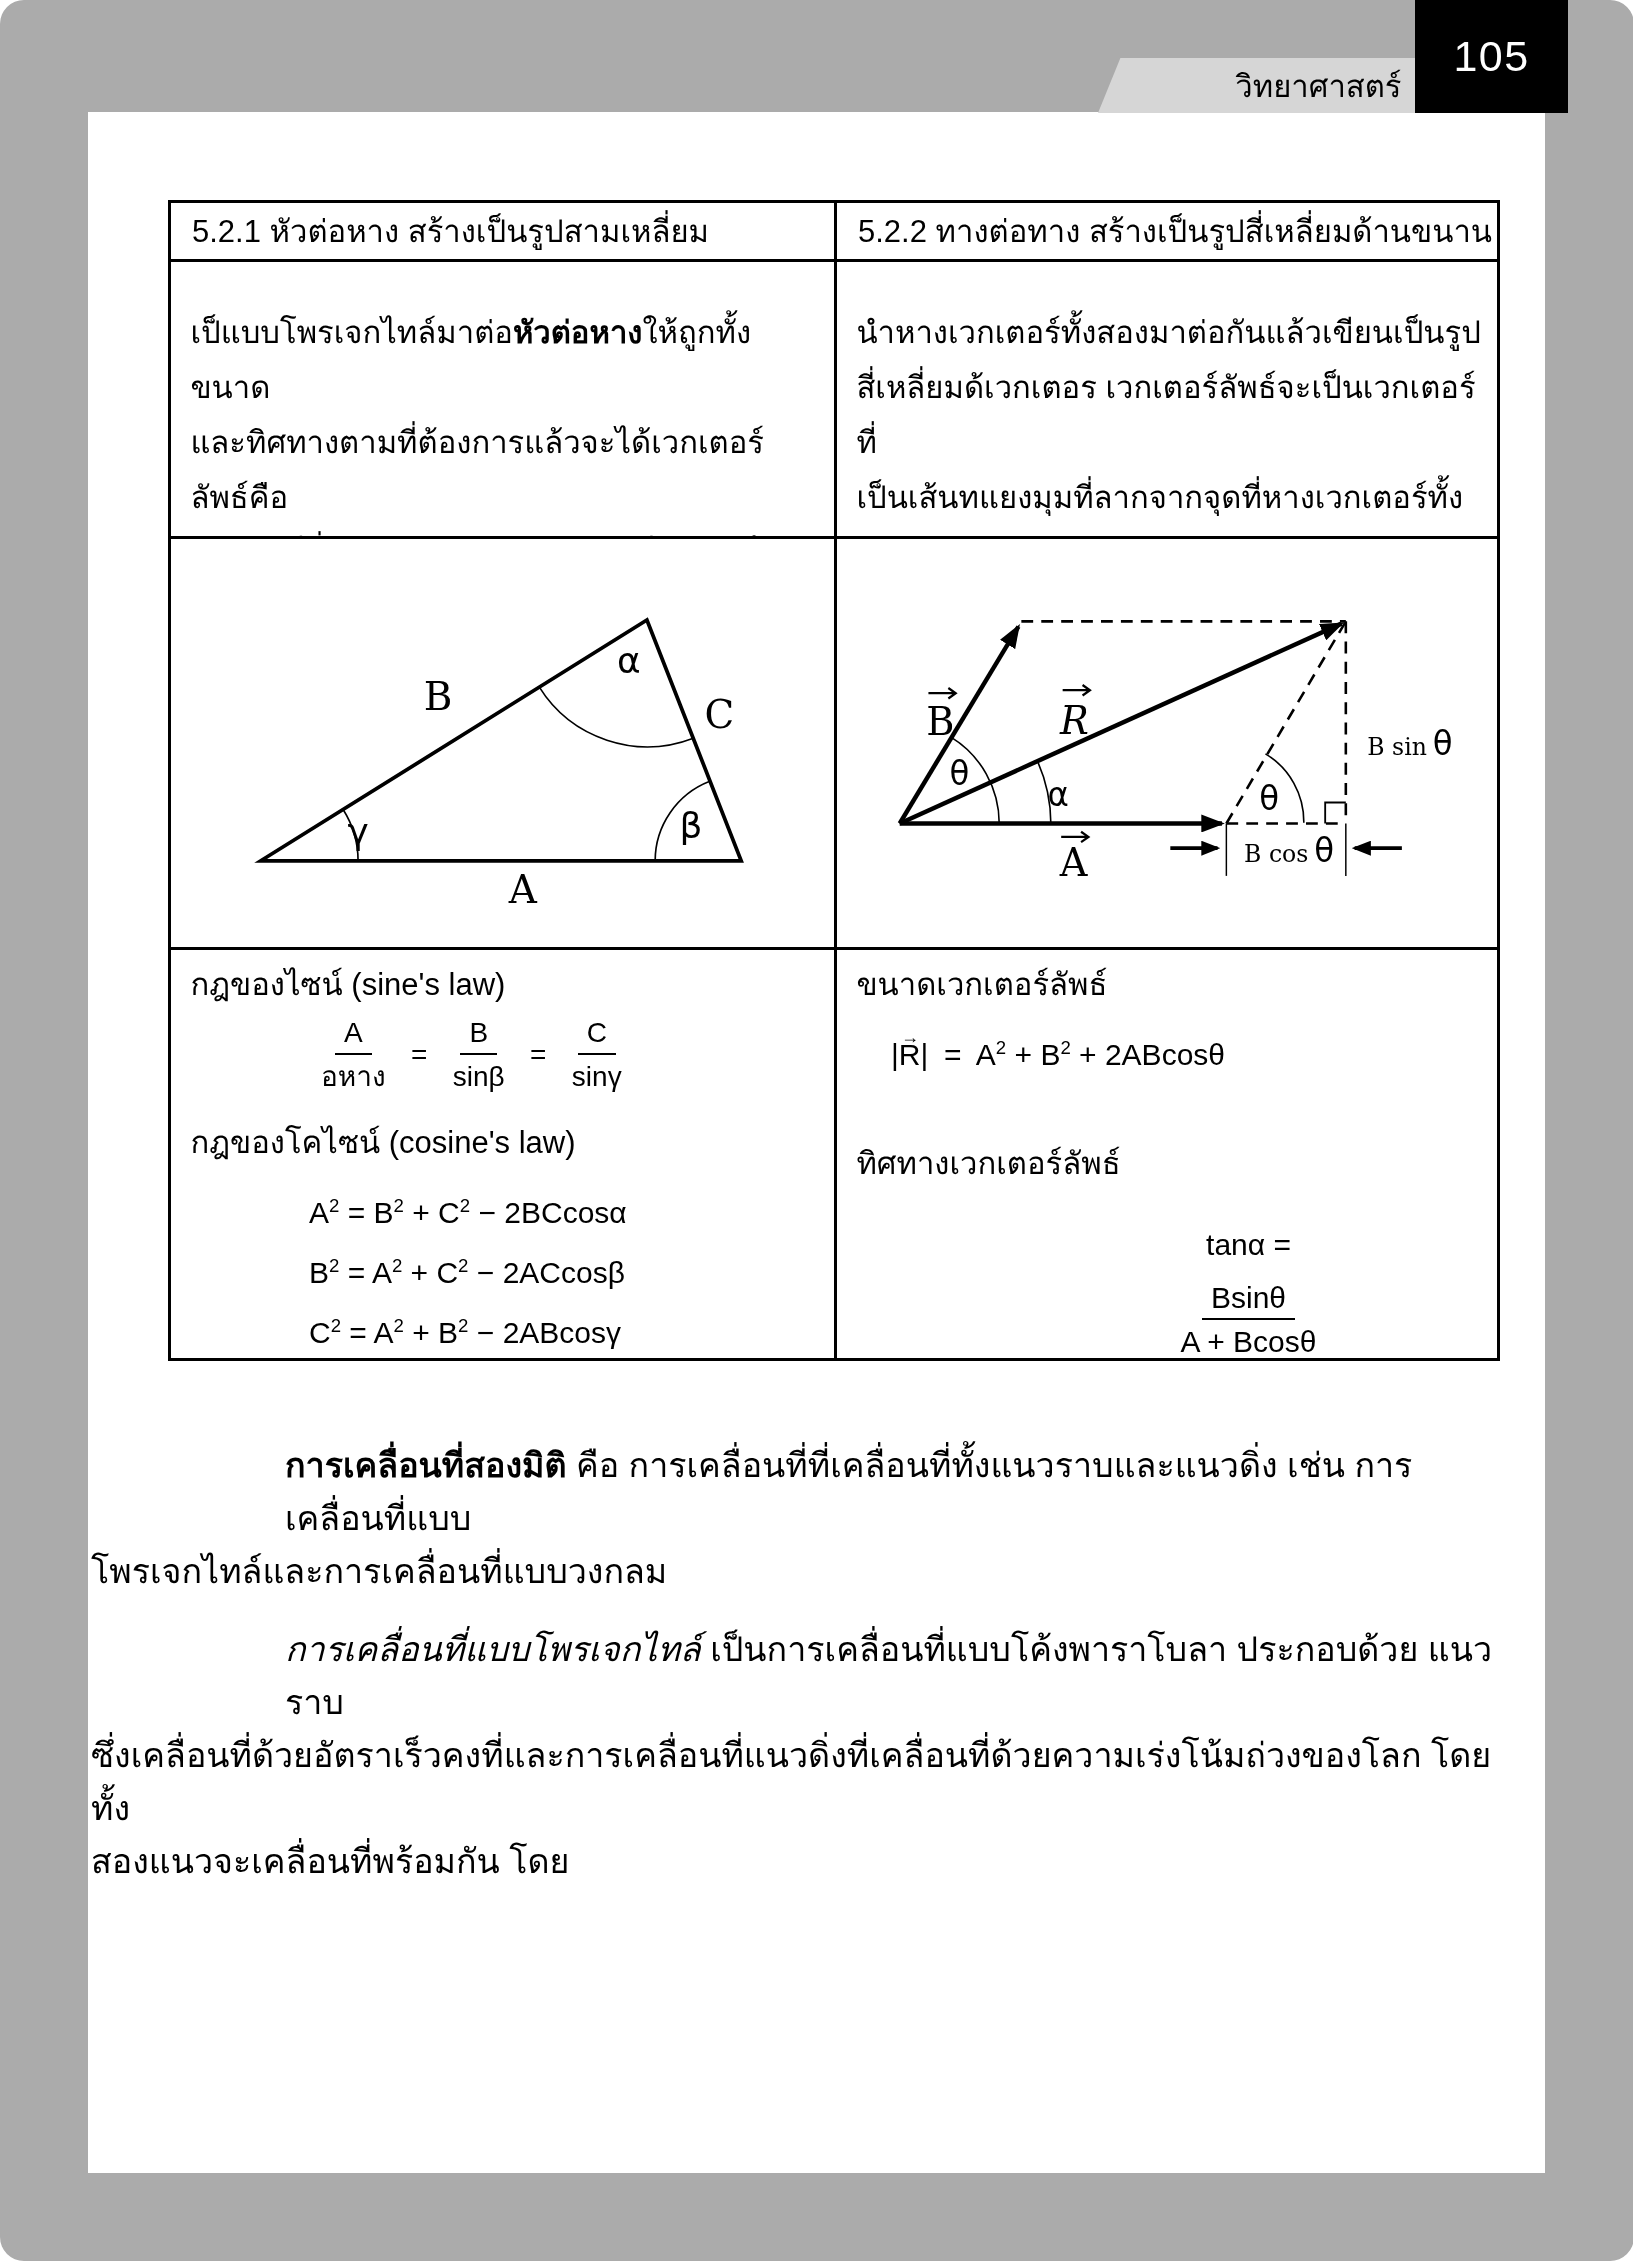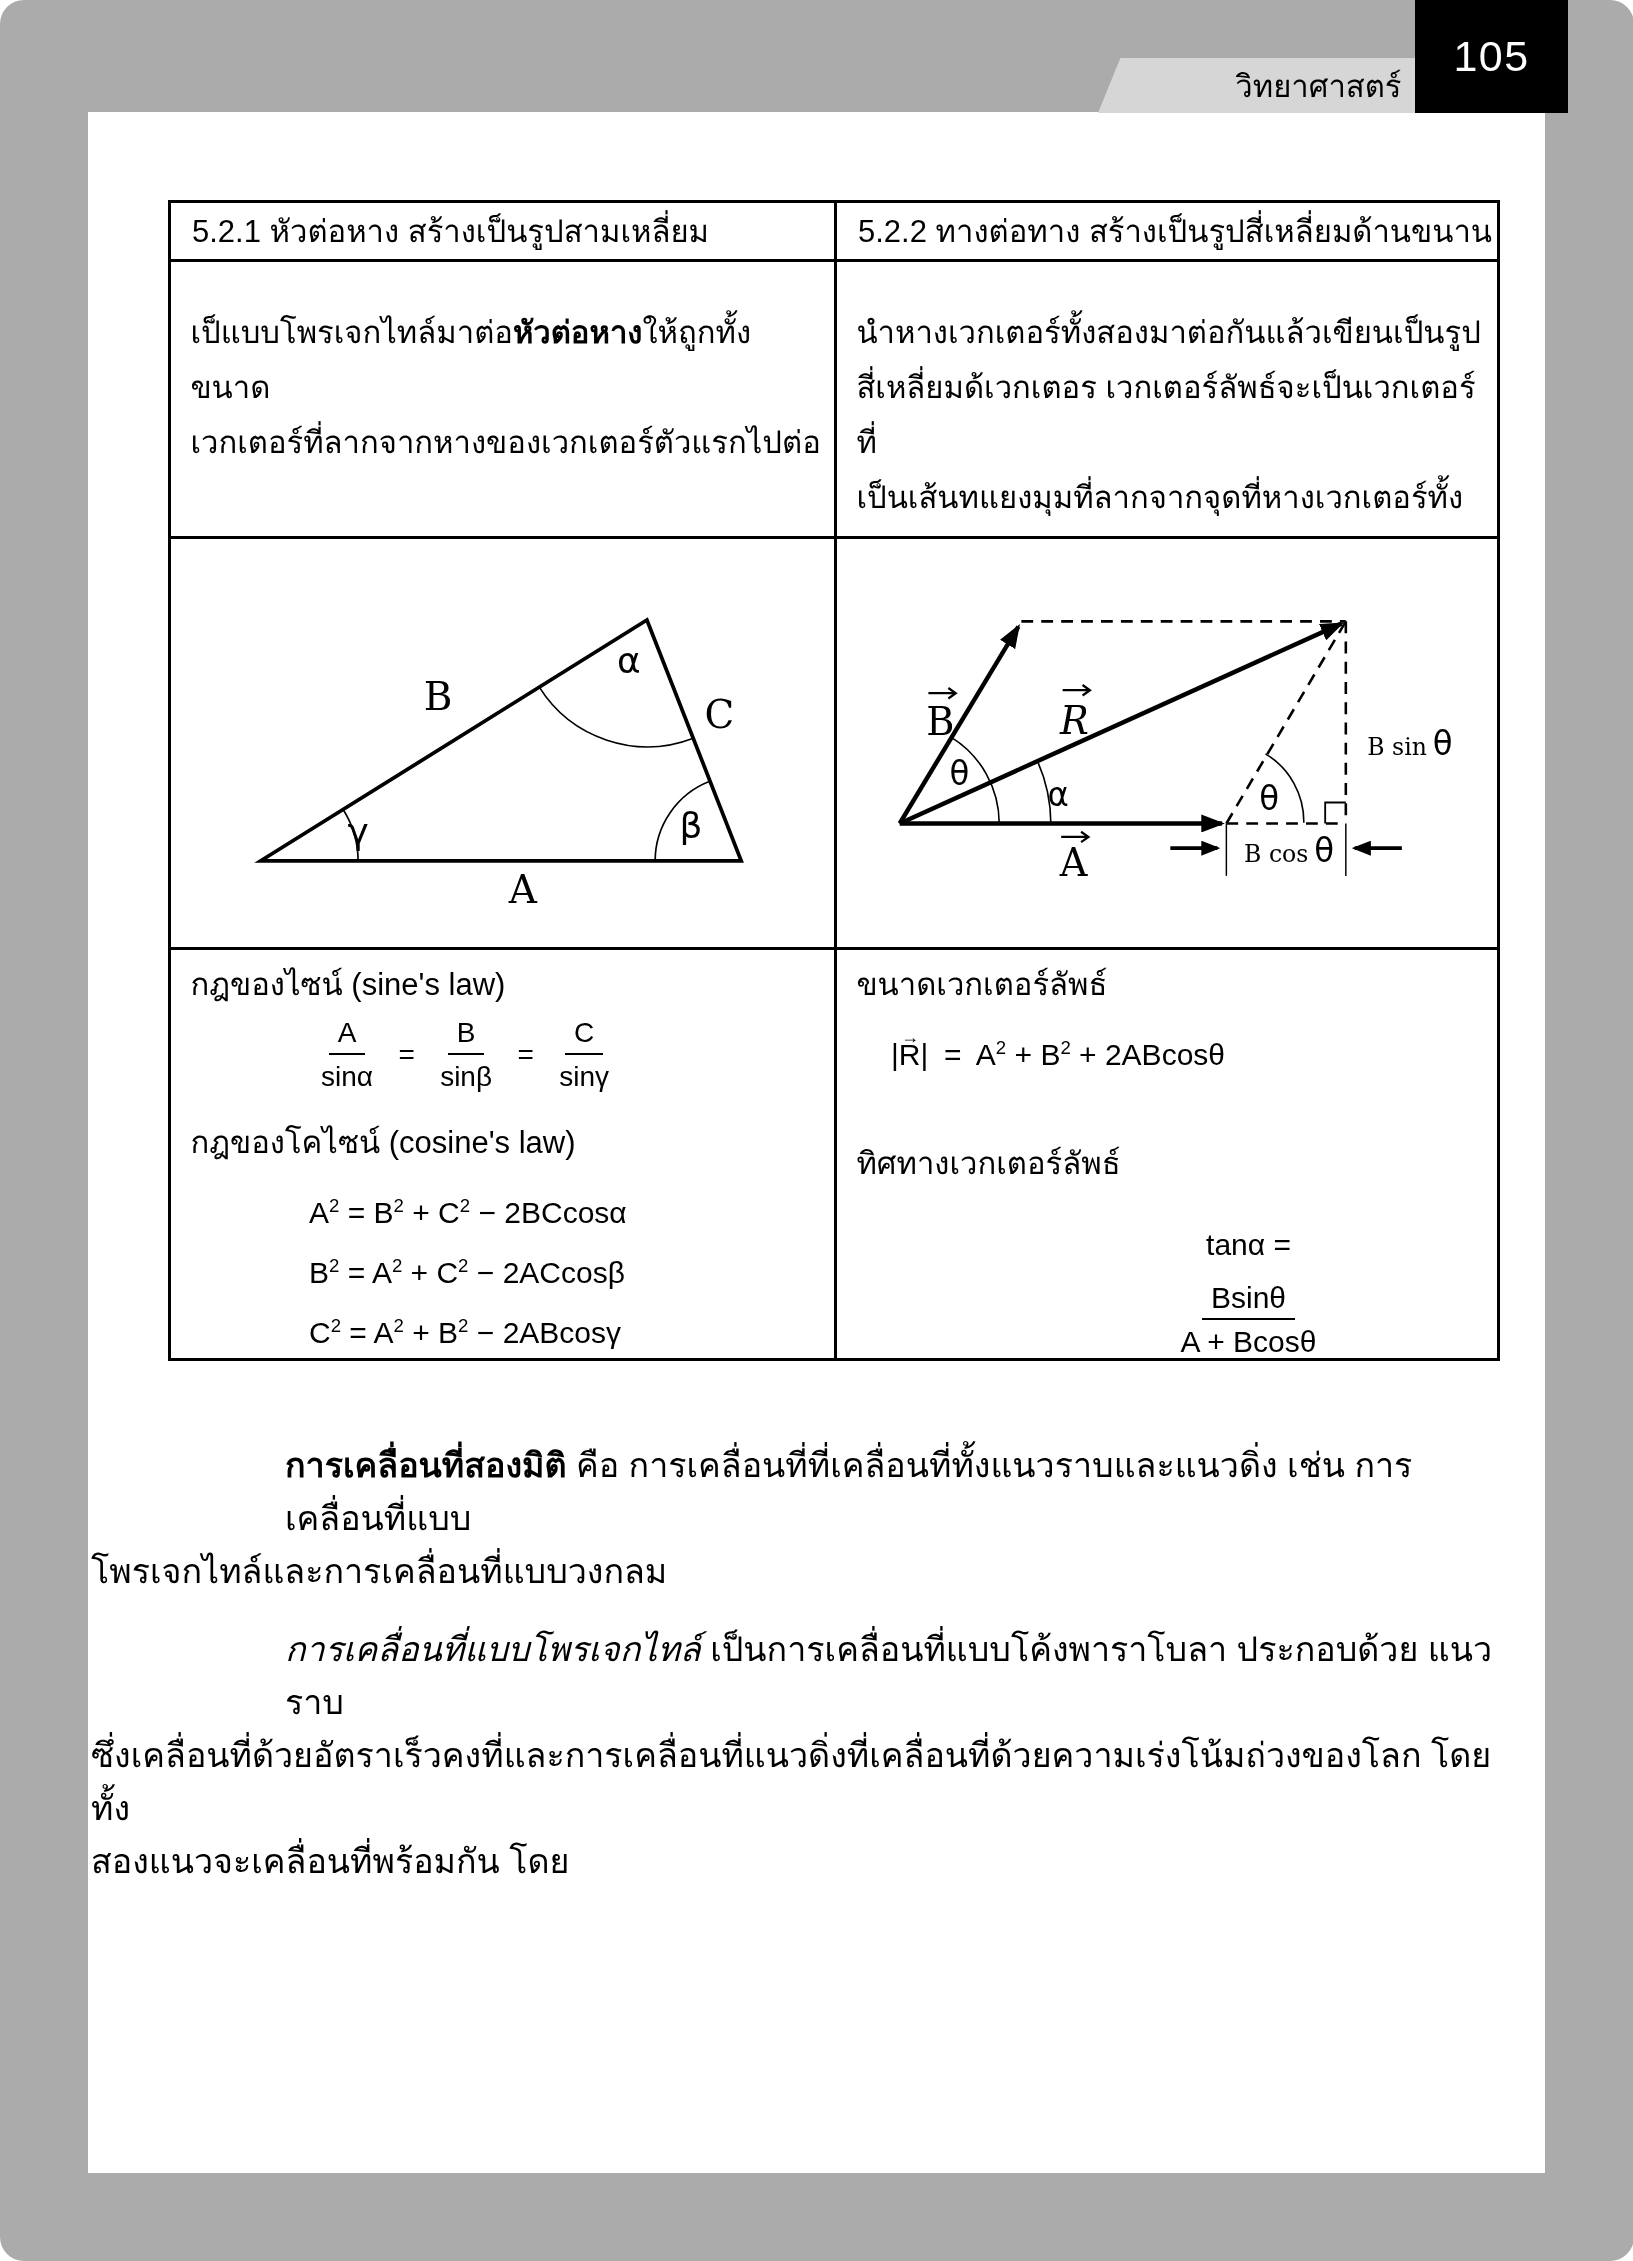--- a/index.html
+++ b/index.html
@@ -71,20 +71,21 @@
 
     <div class="c-head">
       <span>5.2.1 หัวต่อหาง สร้างเป็นรูปสามเหลี่ยม</span>
     </div>
     <div class="c-head col-r">
       <span>5.2.2 ทางต่อทาง สร้างเป็นรูปสี่เหลี่ยมด้านขนาน</span>
     </div>
 
     <div class="c-desc row-n">
       <div class="dline"><span>เป็แบบโพรเจกไทล์มาต่อ</span><span class="b">หัวต่อหาง</span><span>ให้ถูกทั้งขนาด</span></div>
+      <div class="dline">และทิศทางตามที่ต้องการแล้วจะได้เวกเตอร์ลัพธ์คือ</div>
       <div class="dline">เวกเตอร์ที่ลากจากหางของเวกเตอร์ตัวแรกไปต่อ</div>
 
     </div>
     <div class="c-desc col-r row-n">
       <div class="dline">นำหางเวกเตอร์ทั้งสองมาต่อกันแล้วเขียนเป็นรูป</div>
       <div class="dline">สี่เหลี่ยมด้เวกเตอร เวกเตอร์ลัพธ์จะเป็นเวกเตอร์ที่</div>
       <div class="dline">เป็นเส้นทแยงมุมที่ลากจากจุดที่หางเวกเตอร์ทั้งสอง</div>
 
     </div>
 
@@ -149,21 +150,21 @@
         <text x="719" y="288"><tspan class="dsmall">B sin</tspan><tspan class="dsg" dx="8">θ</tspan></text>
         <text x="552" y="432"><tspan class="dsmall">B cos</tspan><tspan class="dsg" dx="8">θ</tspan></text>
       </svg>
     </div>
 
     <div class="c-form row-n">
       <div class="f-title">กฎของไซน์ (sine's law)</div>
       <div class="sine-row">
         <span class="frac">
           <span class="num">A</span>
-          <span class="den">sinα</span>
+          <span class="den">อหาง</span>
         </span>
         <span class="eqsign">=</span>
         <span class="frac">
           <span class="num">B</span>
           <span class="den">sinβ</span>
         </span>
         <span class="eqsign">=</span>
         <span class="frac">
           <span class="num">C</span>
           <span class="den">sinγ</span>

